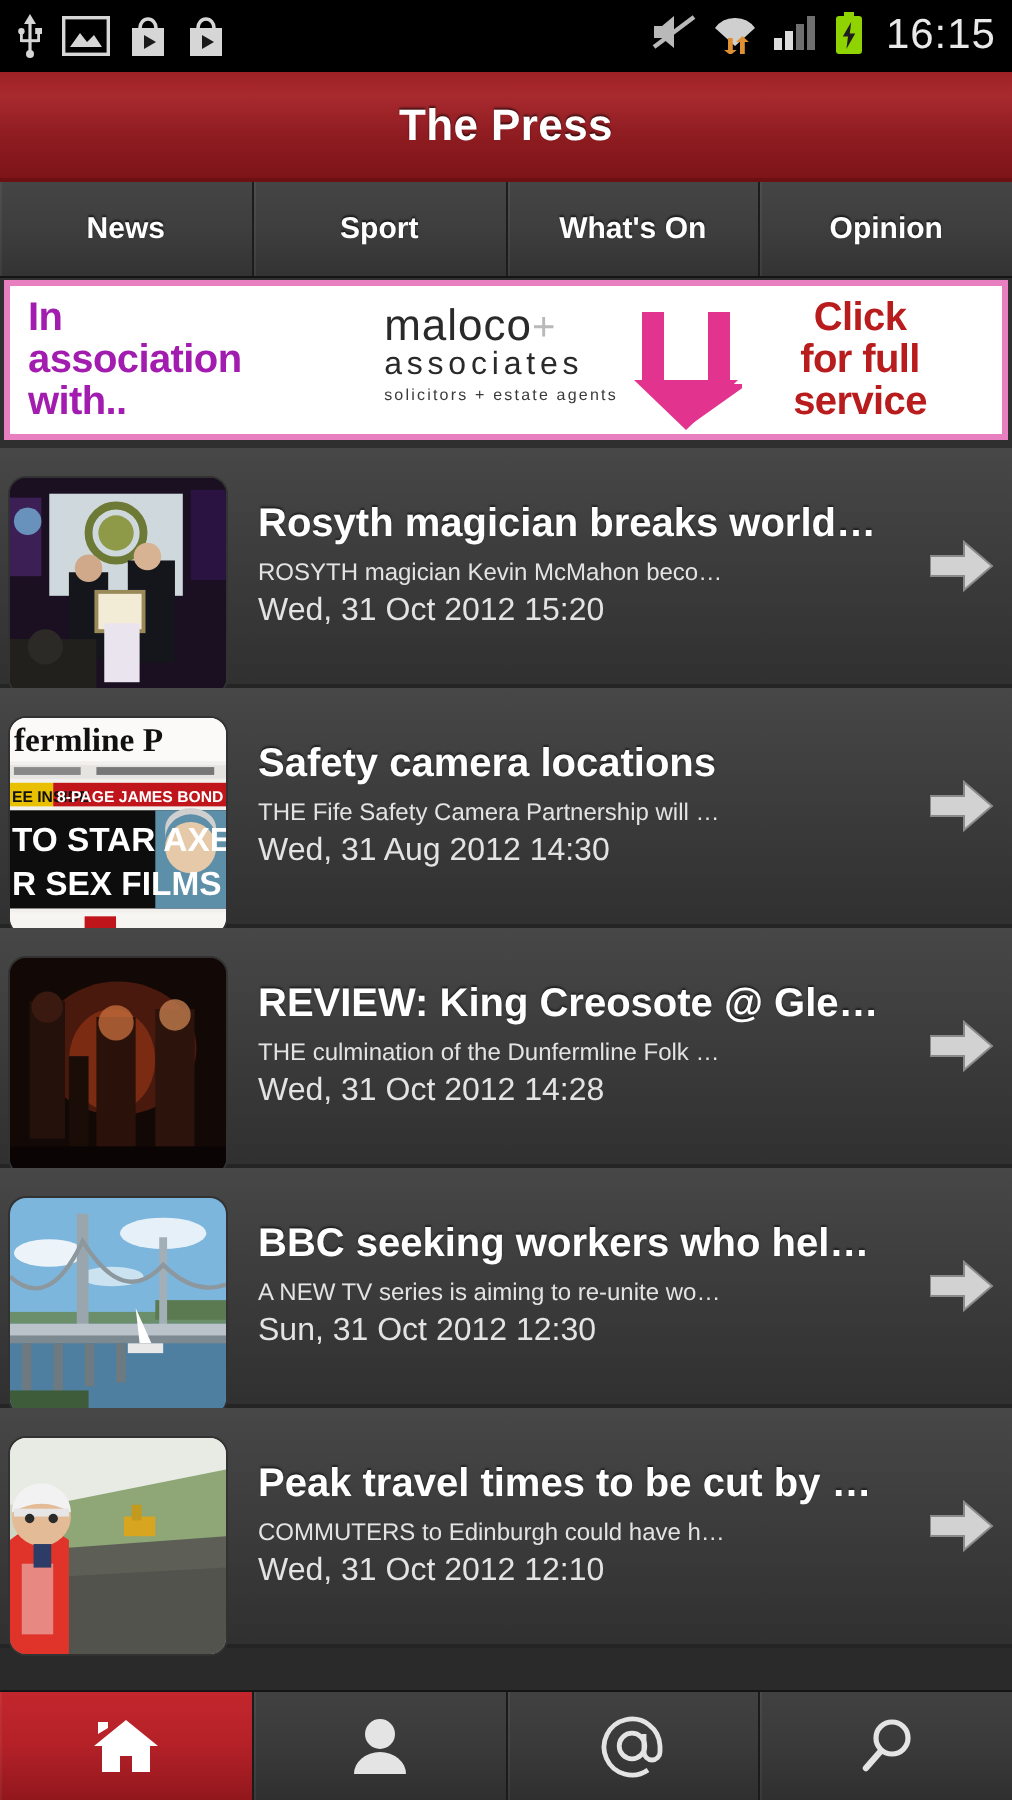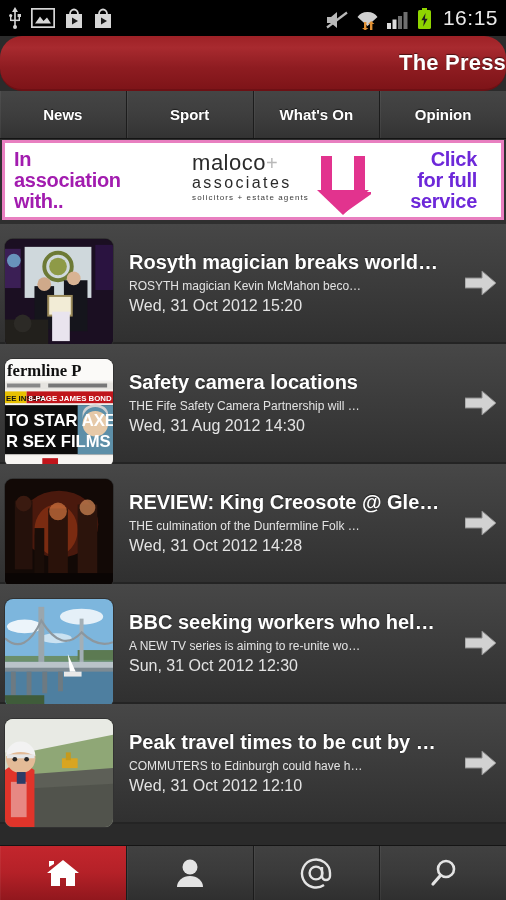--- a/index.html
+++ b/index.html
@@ -10,31 +10,30 @@
   }
   #app{ position:relative; width:506px; height:900px; display:flex; flex-direction:column; }
 
   
   .statusbar{
     height:36px; background:#000; flex:0 0 36px;
     display:flex; align-items:center; padding:0 8px;
     position:relative;
   }
   .status-left{ display:flex; align-items:center; gap:9px; }
-  .status-right{ margin-left:auto; display:flex; align-items:flex-end; gap:7px; }
+  .status-right{ margin-left:auto; display:flex; align-items:flex-start; gap:7px; }
   .sicon{ display:block; }
   .clock{ color:#e9e9e9; font-size:21px; letter-spacing:.5px; margin-left:4px; font-family:"Liberation Sans",sans-serif;}
 
   
   .header{
     flex:0 0 55px; height:55px;
     background:linear-gradient(to bottom,#9e2126 0%,#a82a2f 22%,#8e1c21 60%,#7e1418 100%);
-    display:flex; align-items:center; justify-content:flex-end;
+    display:flex; align-items:center; justify-content:center;
     border-bottom:2px solid #6d1014;
-    border-radius:22px;
   }
   .header-title{
     color:#fff; font-size:22px; font-weight:bold;
     text-shadow:0 -1px 1px rgba(0,0,0,.55);
     letter-spacing:.2px;
   }
 
   
   .tabbar{
     flex:0 0 48px; height:48px; display:flex;
@@ -72,22 +71,22 @@
     flex:1 1 auto; display:flex; align-items:flex-start; justify-content:center;
     position:relative; height:100%;margin-top:18px;
   }
   .maloco{ text-align:left; line-height:1; padding-right:4px;}
   .maloco-1{ font-size:22px; color:#2a2a2a; letter-spacing:.5px; }
   .maloco-plus{ color:#b9b9b9; font-size:20px; }
   .maloco-2{ font-size:16px; color:#2a2a2a; letter-spacing:2.4px; margin-top:1px;}
   .maloco-3{ font-size:8px; color:#3a3a3a; letter-spacing:1.1px; margin-top:3px;}
   .u-logo{ margin-left:2px; }
   .ad-right{
-    flex:0 0 118px; text-align:right; padding-right:24px;
-    font-size:20px; font-weight:bold; color:#6d28d9;
+    flex:0 0 118px; text-align:center; padding-right:24px;
+    font-size:20px; font-weight:bold; color:#b91c1c;
     line-height:1.05; letter-spacing:-.3px;
   }
 
   
   .list{ flex:1 1 auto; overflow:hidden; background:#2a2a2a; }
   .row{
     height:120px; display:flex; align-items:center;
     padding:0 6px 0 4px;
     background:linear-gradient(to bottom,#474747 0%,#3f3f3f 35%,#373737 70%,#303030 100%);
     border-bottom:2px solid #242424;

